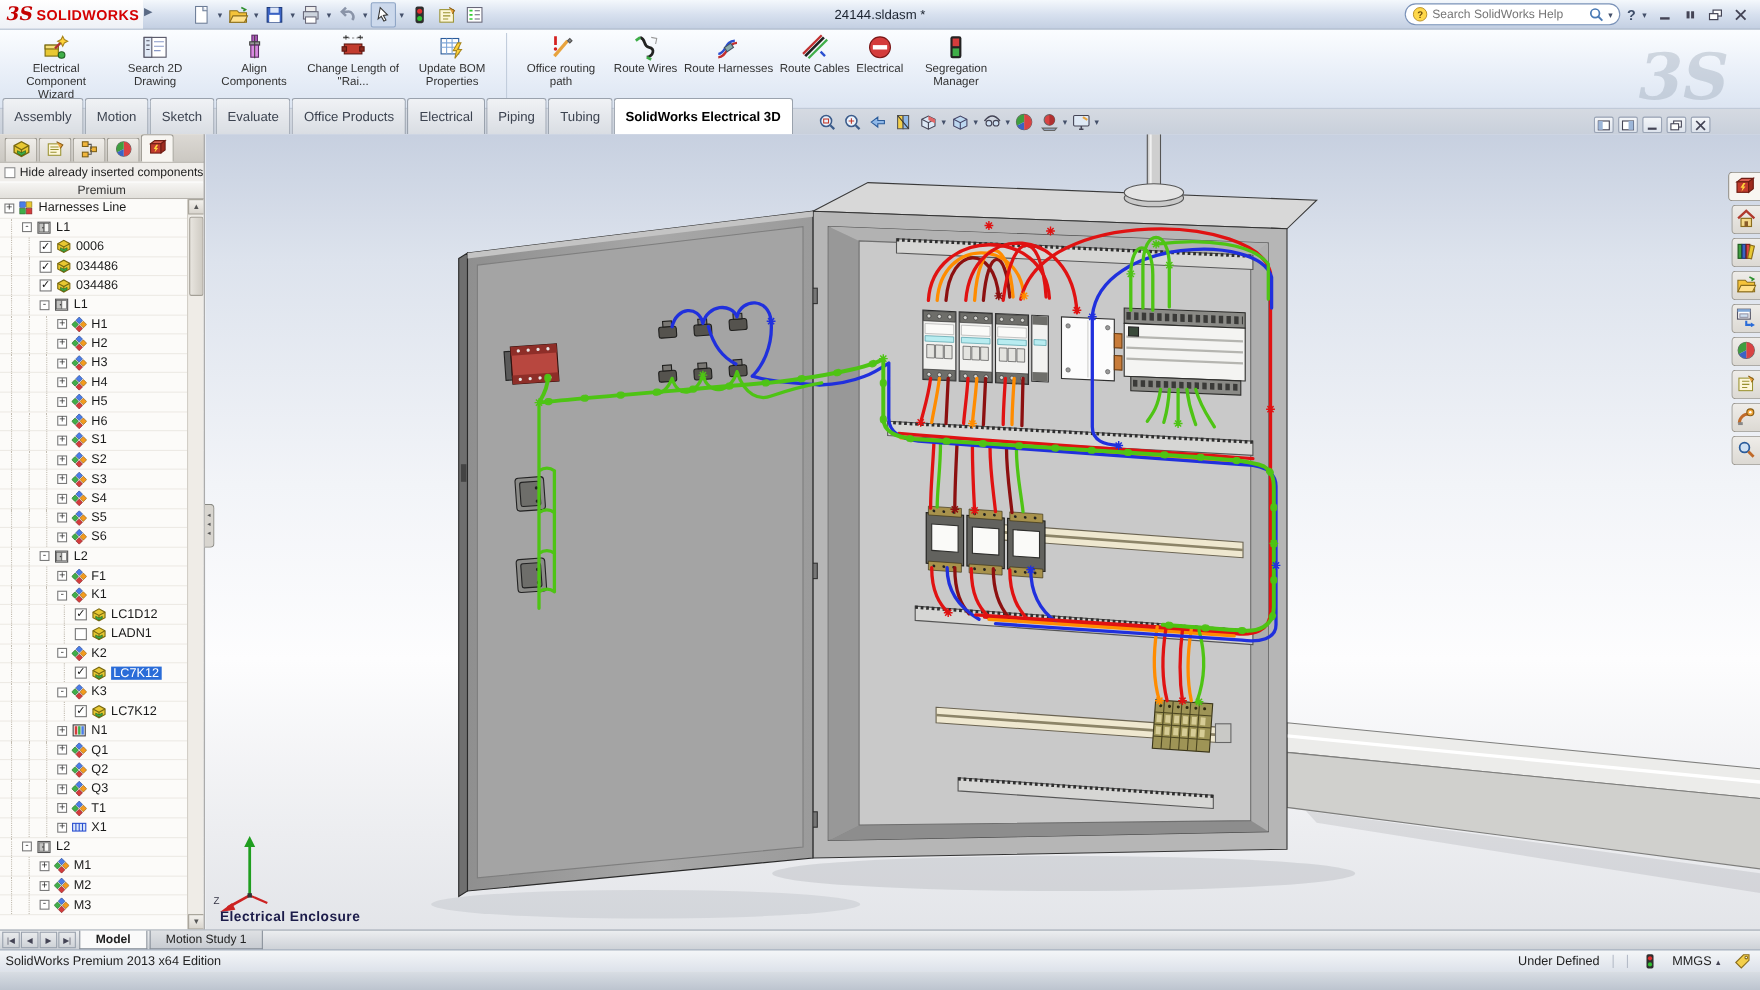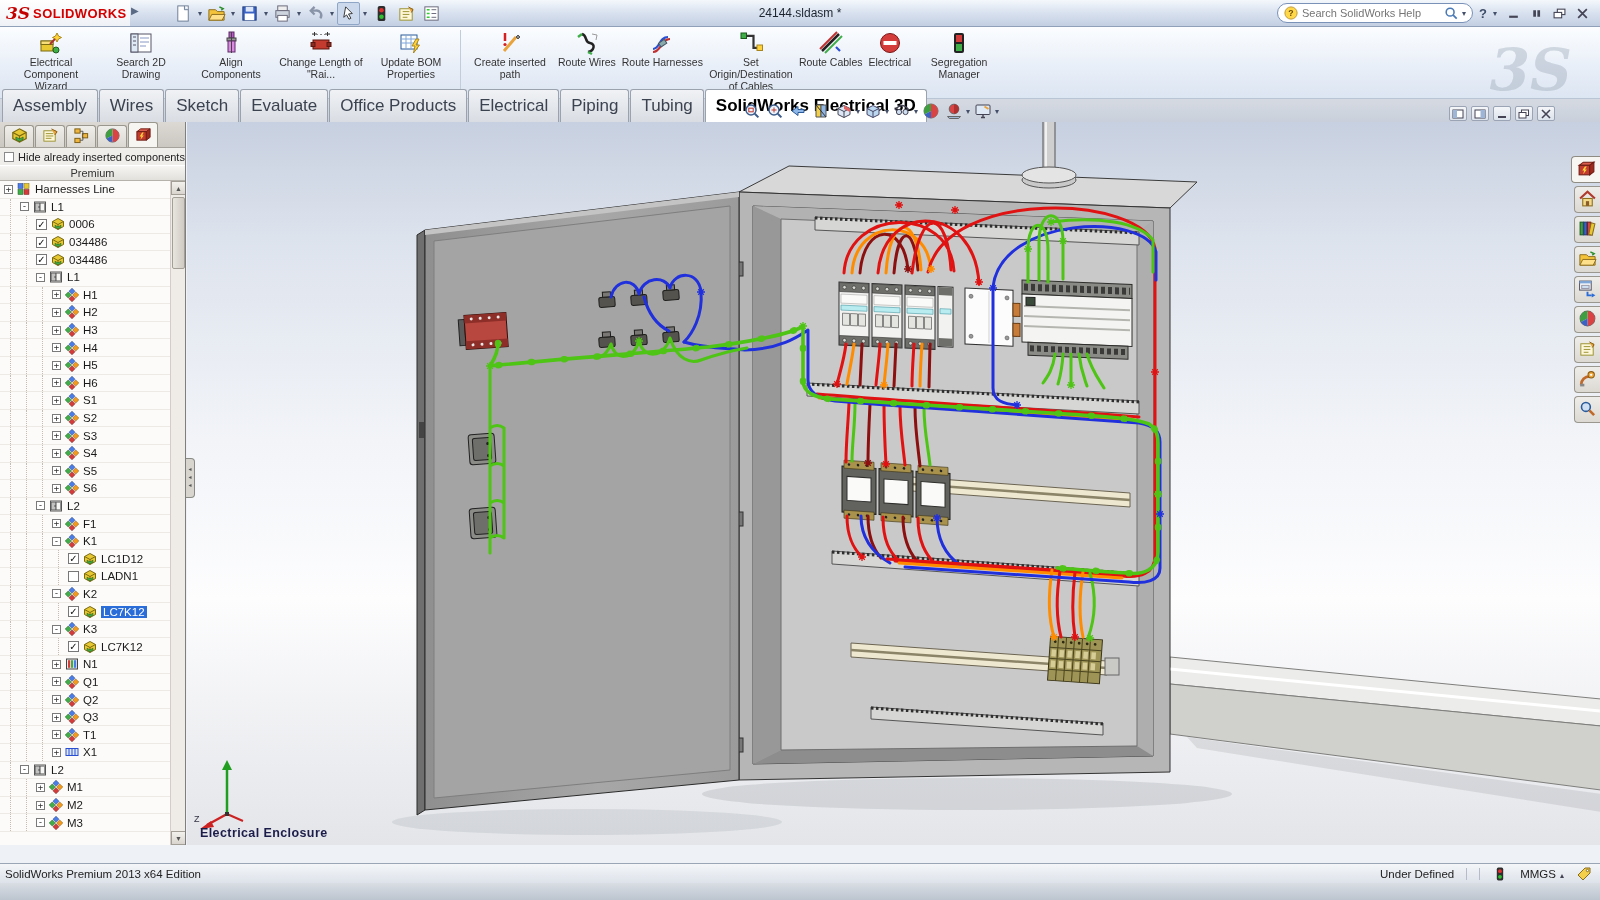--- a/index.html
+++ b/index.html
@@ -41,21 +41,21 @@
  padding:2px 3px;font-size:10.5px;line-height:1.13;color:#333;text-align:center;border-radius:2px}
 .ricon{width:26px;height:26px;margin-bottom:1px}
 .ricon svg{width:100%;height:100%}
 .rsep{width:1px;align-self:stretch;background:#c2cddc;margin:2px 4px}
 .watermark{position:absolute;right:28px;top:14px;font-family:"DejaVu Serif",serif;font-style:italic;
  font-weight:bold;font-size:58px;color:rgba(150,162,180,.38);line-height:1}
 
 
 .tabrow{position:absolute;left:0;top:99px;width:1600px;height:23px;
  background:linear-gradient(#d5dae2,#c9d0db);display:flex;align-items:flex-end;padding-left:2px}
-.tab{height:21px;display:flex;align-items:center;padding:16px 10px;font-size:17px;color:#3c4350;
+.tab{height:21px;display:flex;align-items:center;padding:16px 10px;font-size:12px;color:#3c4350;
  background:linear-gradient(#f0f2f5,#d9dde3);border:1px solid #9aa2ad;border-bottom:none;
  border-radius:3px 3px 0 0;margin-right:1px}
 .tab.active{background:#fff;color:#000;height:23px;font-weight:bold}
 
 
 .lpanel{position:absolute;left:0;top:122px;width:186px;height:723px;background:#f1efec;
  border-right:1px solid #7f7f7f;display:flex;flex-direction:column}
 .ptabs{height:26px;display:flex;align-items:flex-end;padding-left:4px;gap:1px;
  background:linear-gradient(#dcd9d4,#cbc8c2);border-bottom:1px solid #a5a29b}
 .ptab{width:30px;height:22px;display:flex;align-items:center;justify-content:center;
@@ -306,49 +306,41 @@
           <div class="rlabel">Update BOM Properties</div>
         </div>
         <span class="rsep"></span>
         <div class="rbtn">
           <span class="ricon"><svg viewBox="0 0 26 26">
               <path d="M7 21L19 7" stroke="#e8a33d" stroke-width="3"></path>
               <path d="M19 7l2-2 2 2-2 2z" fill="#888" stroke="#555"></path>
               <path d="M8 3v8" stroke="#d42020" stroke-width="2.5"></path>
               <circle cx="8" cy="14.5" r="1.6" fill="#d42020"></circle>
             </svg></span>
-          <div class="rlabel">Create inserted path</div>
+          <div class="rlabel">Office routing path</div>
         </div>
         <div class="rbtn">
           <span class="ricon"><svg viewBox="0 0 26 26">
               <path d="M8 4c6 2 2 8 8 9s4 8-2 9" fill="none" stroke="#222" stroke-width="2.5"></path>
               <path d="M8 4L4 7" stroke="#3fae49" stroke-width="2.5"></path>
               <path d="M14 22l4 2" stroke="#3fae49" stroke-width="2.5"></path>
               <path d="M18 4l5 1-1 5" fill="none" stroke="#999"></path>
             </svg></span>
           <div class="rlabel">Route Wires</div>
         </div>
         <div class="rbtn">
           <span class="ricon"><svg viewBox="0 0 26 26">
               <path d="M4 19c7 0 6-12 15-12" fill="none" stroke="#2a4fd0" stroke-width="2.2"></path>
               <path d="M4 22c8 0 8-13 17-13" fill="none" stroke="#c03030" stroke-width="2.2"></path>
               <rect x="10" y="11" width="7" height="4.5" fill="#8aa" stroke="#456" transform="rotate(-35 13.5 13)"></rect>
             </svg></span>
           <div class="rlabel">Route Harnesses</div>
         </div>
         <div class="rbtn">
           <span class="ricon"><svg viewBox="0 0 26 26">
-              <rect x="3" y="3" width="5.5" height="5.5" fill="#3fae49" stroke="#165c16"></rect>
-              <path d="M8.5 5.8h7v12h6" fill="none" stroke="#333" stroke-width="2.2"></path>
-              <rect x="19" y="15" width="5.5" height="5.5" fill="#ffd23a" stroke="#a8861d"></rect>
-            </svg></span>
-          <div class="rlabel">Set Origin/Destination of Cables</div>
-        </div>
-        <div class="rbtn">
-          <span class="ricon"><svg viewBox="0 0 26 26">
               <path d="M4 21L21 4" stroke="#222" stroke-width="2.5"></path>
               <path d="M7 23L24 6" stroke="#3fae49" stroke-width="2"></path>
               <path d="M2 19L19 2" stroke="#c03030" stroke-width="2"></path>
               <path d="M18 17l4 4" stroke="#2a4fd0" stroke-width="2.2"></path>
             </svg></span>
           <div class="rlabel">Route Cables</div>
         </div>
         <div class="rbtn">
           <span class="ricon"><svg viewBox="0 0 26 26">
               <circle cx="13" cy="13" r="9.5" fill="#d43c3c" stroke="#7a1616"></circle>
@@ -363,21 +355,21 @@
               <rect x="10" y="14" width="6" height="7" fill="#3fae49"></rect>
             </svg></span>
           <div class="rlabel">Segregation Manager</div>
         </div>
       </div>
     <div class="watermark">3S</div>
   </div>
 
   <div class="tabrow" id="tabrow">
       <span class="tab">Assembly</span>
-      <span class="tab">Wires</span>
+      <span class="tab">Motion</span>
       <span class="tab">Sketch</span>
       <span class="tab">Evaluate</span>
       <span class="tab">Office Products</span>
       <span class="tab">Electrical</span>
       <span class="tab">Piping</span>
       <span class="tab">Tubing</span>
       <span class="tab active">SolidWorks Electrical 3D</span>
     </div>
 
   <div class="lpanel">
@@ -1405,20 +1397,28 @@
           </svg></span>
       </span>
       <span class="tpbtn">
         <span><svg viewBox="0 0 18 18">
             <circle cx="7.5" cy="7.5" r="4.2" fill="#cfe0f2" stroke="#2a5b9a" stroke-width="1.5"></circle>
             <path d="M10.8 10.8l4.5 4.5" stroke="#c06a2a" stroke-width="2.5"></path>
           </svg></span>
       </span>
     </div>
 
+  <div class="doctabs" id="doctabs">
+      <span class="dnav">|◀</span>
+      <span class="dnav">◀</span>
+      <span class="dnav">▶</span>
+      <span class="dnav">▶|</span>
+      <span class="dtab active">Model</span>
+      <span class="dtab">Motion Study 1</span>
+    </div>
 
   <div class="statusbar">
     <span class="sleft">SolidWorks Premium 2013 x64 Edition</span>
     <div class="sright">
       <span>Under Defined</span>
       <span class="ssep"></span>
       <span class="ssep"></span>
       <span class="sicon"><svg viewBox="0 0 20 20">
             <rect x="6" y="2" width="8" height="16" rx="2" fill="#2e2e2e"></rect>
             <circle cx="10" cy="6.5" r="2.4" fill="#e03030"></circle>

